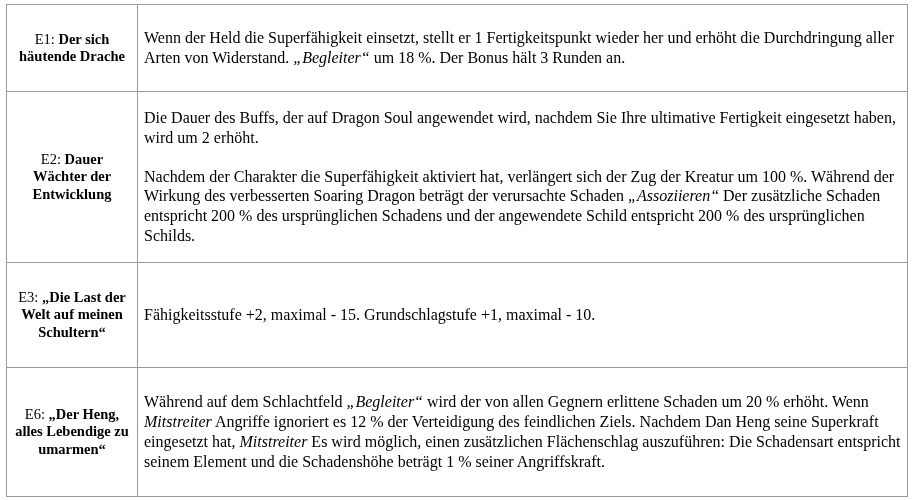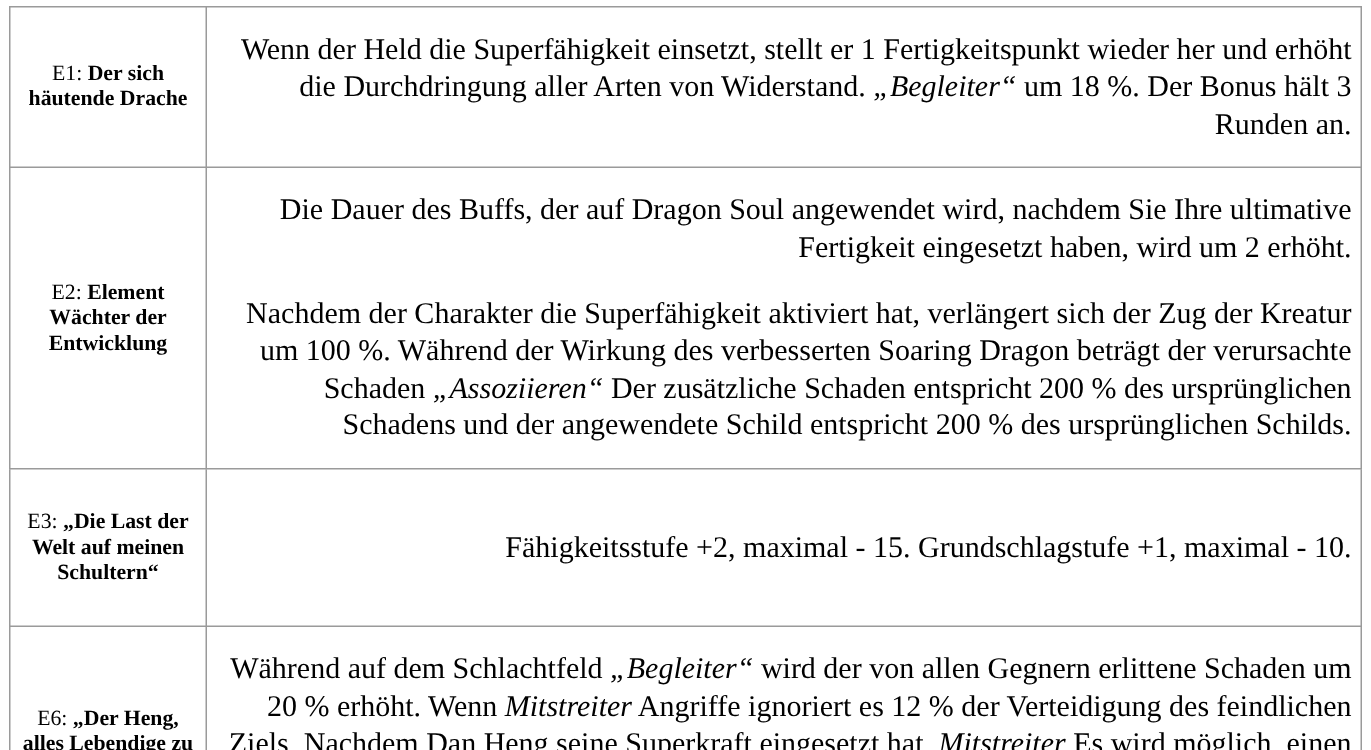--- a/index.html
+++ b/index.html
@@ -38,22 +38,22 @@
     line-height: 1.18;
     font-weight: 400;
   }
   td.name-cell .lvl {
     font-weight: 400;
   }
   td.name-cell .ttl {
     font-weight: 700;
   }
   td.desc-cell {
-    text-align: right;
-    font-size: 20px;
+    text-align: left;
+    font-size: 16px;
     line-height: 1.24;
   }
   td.desc-cell p {
     margin: 0;
   }
   td.desc-cell p + p {
     margin-top: 19px;
   }
   .it {
     font-style: italic;
@@ -75,21 +75,21 @@
       <tr class="r1">
         <td class="name-cell">
           <span class="lvl">E1: </span><span class="ttl">Der sich häutende Drache</span>
         </td>
         <td class="desc-cell">
             <p><span>Wenn der Held die Superfähigkeit einsetzt, stellt er 1 Fertigkeitspunkt wieder her und erhöht die Durchdringung aller Arten von Widerstand. </span><span class="it">„Begleiter“</span><span> um 18 %. Der Bonus hält 3 Runden an.</span></p>
           </td>
       </tr>
       <tr class="r2">
         <td class="name-cell">
-          <span class="lvl">E2: </span><span class="ttl">Element Wächter der Entwicklung</span>
+          <span class="lvl">E2: </span><span class="ttl">Dauer Wächter der Entwicklung</span>
         </td>
         <td class="desc-cell">
             <p><span>Die Dauer des Buffs, der auf Dragon Soul angewendet wird, nachdem Sie Ihre ultimative Fertigkeit eingesetzt haben, wird um 2 erhöht.</span></p>
             <p><span>Nachdem der Charakter die Superfähigkeit aktiviert hat, verlängert sich der Zug der Kreatur um 100 %. Während der Wirkung des verbesserten Soaring Dragon beträgt der verursachte Schaden </span><span class="it">„Assoziieren“</span><span> Der zusätzliche Schaden entspricht 200 % des ursprünglichen Schadens und der angewendete Schild entspricht 200 % des ursprünglichen Schilds.</span></p>
           </td>
       </tr>
       <tr class="r3">
         <td class="name-cell">
           <span class="lvl">E3: </span><span class="ttl">„Die Last der Welt auf meinen Schultern“</span>
         </td>

